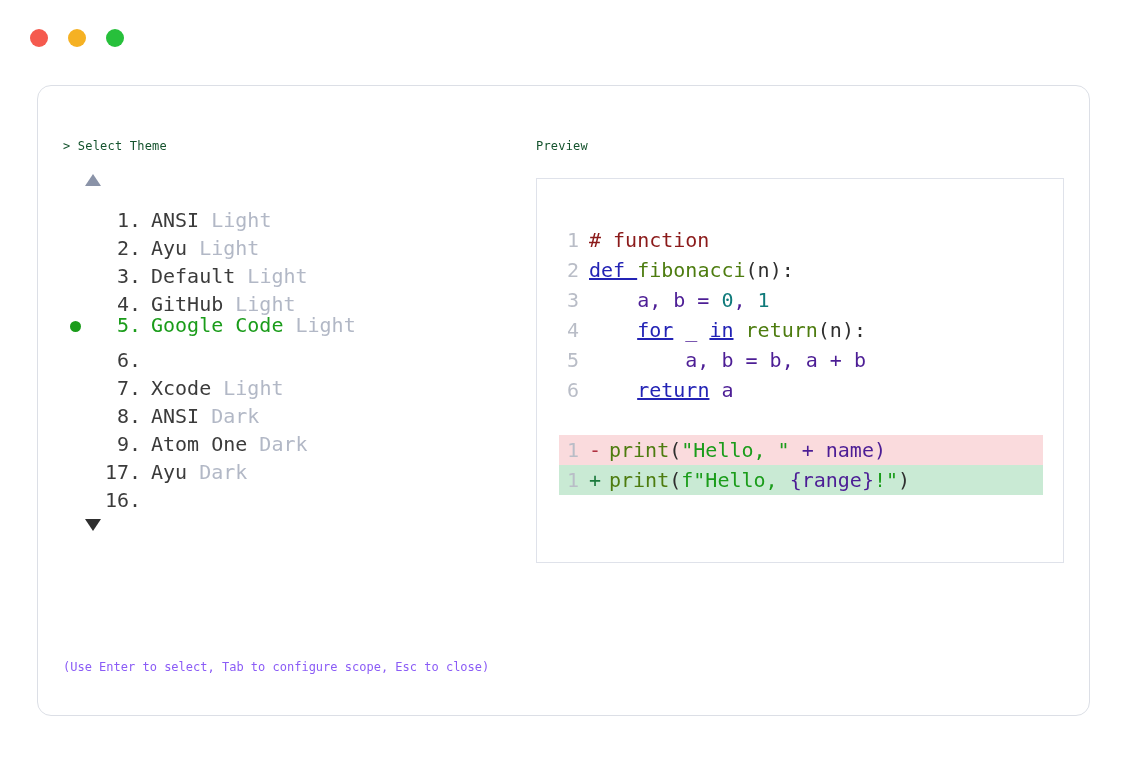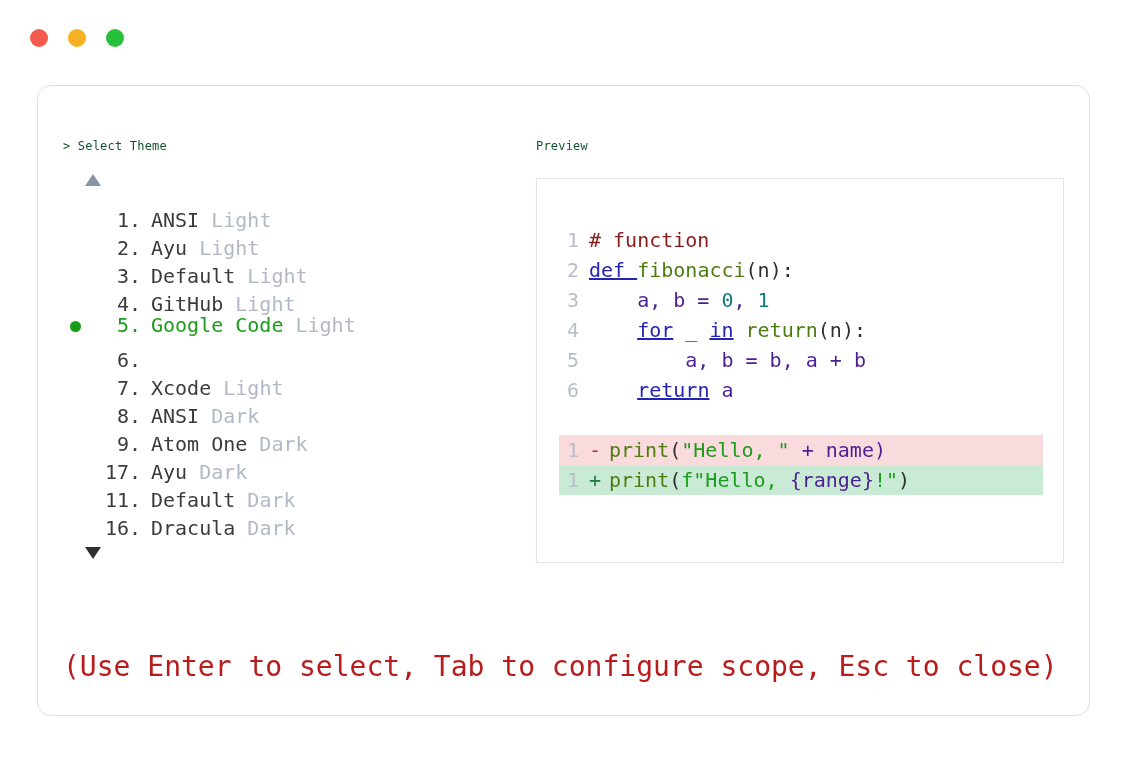--- a/index.html
+++ b/index.html
@@ -145,23 +145,23 @@
   }
   .theme-row.selected .num-cell,
   .theme-row.selected .name-cell { color: #1a9c1a; }
   .theme-row.selected .variant   { color: #b2b8c6; }
 
   
   .hint {
     position: absolute;
     left: 25px;
     top: 567px;
-    font-size: 28px;
+    font-size: 12px;
     line-height: 28px;
-    color: #b91c1c;
+    color: #8b5cf6;
     white-space: pre;
   }
 
   
   .code-panel {
     margin-top: 18px;
     width: 528px;
     height: 385px;
     border: 1.5px solid #dfe2ea;
     background: #ffffff;
@@ -227,22 +227,21 @@
             <div class="theme-row"><span class="bullet-cell"></span><span class="num-cell">1.</span><span class="name-cell">ANSI<span class="variant"> Light</span></span></div>
             <div class="theme-row"><span class="bullet-cell"></span><span class="num-cell">2.</span><span class="name-cell">Ayu<span class="variant"> Light</span></span></div>
             <div class="theme-row"><span class="bullet-cell"></span><span class="num-cell">3.</span><span class="name-cell">Default<span class="variant"> Light</span></span></div>
             <div class="theme-row"><span class="bullet-cell"></span><span class="num-cell">4.</span><span class="name-cell">GitHub<span class="variant"> Light</span></span></div>
             <div class="theme-row selected"><span class="bullet-cell"><span class="bullet"></span></span><span class="num-cell">5.</span><span class="name-cell">Google Code<span class="variant"> Light</span></span></div>
             <div class="theme-row"><span class="bullet-cell"></span><span class="num-cell">6.</span></div>
             <div class="theme-row"><span class="bullet-cell"></span><span class="num-cell">7.</span><span class="name-cell">Xcode<span class="variant"> Light</span></span></div>
             <div class="theme-row"><span class="bullet-cell"></span><span class="num-cell">8.</span><span class="name-cell">ANSI<span class="variant"> Dark</span></span></div>
             <div class="theme-row"><span class="bullet-cell"></span><span class="num-cell">9.</span><span class="name-cell">Atom One<span class="variant"> Dark</span></span></div>
             <div class="theme-row"><span class="bullet-cell"></span><span class="num-cell">17.</span><span class="name-cell">Ayu<span class="variant"> Dark</span></span></div>
-            <div class="theme-row"><span class="bullet-cell"></span><span class="num-cell">11.</span><span class="name-cell">Default<span class="variant"> Dark</span></span></div>
-            <div class="theme-row"><span class="bullet-cell"></span><span class="num-cell">16.</span><span class="name-cell">Dracula<span class="variant"> Dark</span></span></div>
+            <div class="theme-row"><span class="bullet-cell"></span><span class="num-cell">16.</span></div>
           </div>
 
         <div class="scroll-down"></div>
       </div>
 
       <div class="right-col">
         <div class="col-title">Preview</div>
 
         <div class="code-panel">
           <div class="code-lines" id="code-lines">

